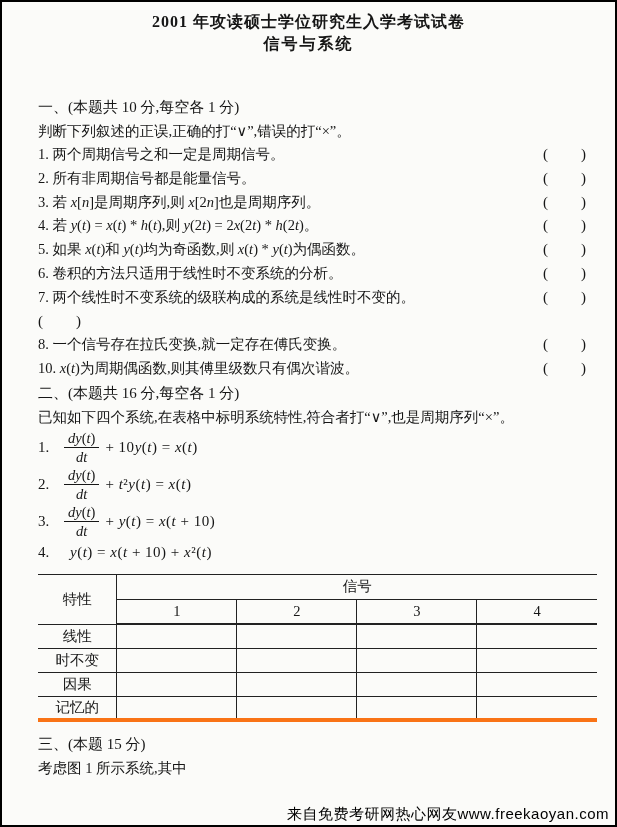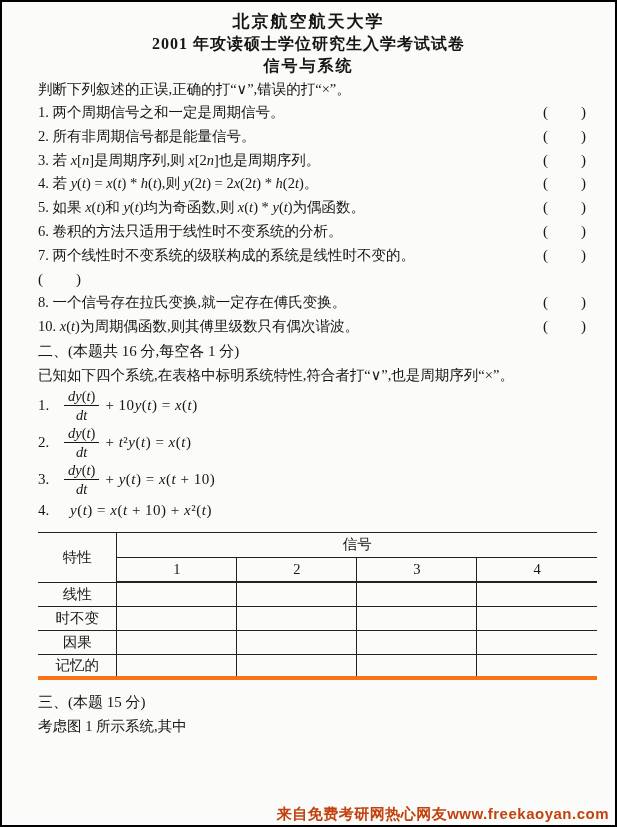--- a/index.html
+++ b/index.html
@@ -55,38 +55,38 @@
   .group  { border-bottom:1.6px solid #222; }
   .numrow th { border-bottom:2px solid #222; }
   .numrow th + th { border-left:1.6px solid #222; }
   #char-table tbody td.rowlabel { border-right:1.6px solid #222; }
   #char-table tbody td.cell + td.cell { border-left:1.6px solid #222; }
 
   #sec3-heading { margin-top:10px; }
 
   .watermark {
     position:absolute; right:6px; bottom:1px;
-    font-size:15px; font-weight:bold; color:#c2410c;
+    font-size:15px; font-weight:normal; color:#000000;
     font-family:"Liberation Sans","DejaVu Sans",sans-serif;
     letter-spacing:0.5px;
   }
 </style>
 </head>
 <body>
 
 <div class="page">
 
   <div class="titles">
-    <div class="t1">北京航空航天大学</div>
     <div class="t2">2001 年攻读硕士学位研究生入学考试试卷</div>
     <div class="t3">信号与系统</div>
   </div>
 
   <div class="content">
 
+    <div class="sec-heading" id="sec1-heading">一、(本题共 10 分,每空各 1 分)</div>
     <div class="body-line">判断下列叙述的正误,正确的打“∨”,错误的打“×”。</div>
 
     <div id="questions">
         <div class="q-row">
           <span class="q-text">1. 两个周期信号之和一定是周期信号。</span>
           <span class="q-blank">(　　)</span>
         </div>
         <div class="q-row">
           <span class="q-text">2. 所有非周期信号都是能量信号。</span>
           <span class="q-blank">(　　)</span>

